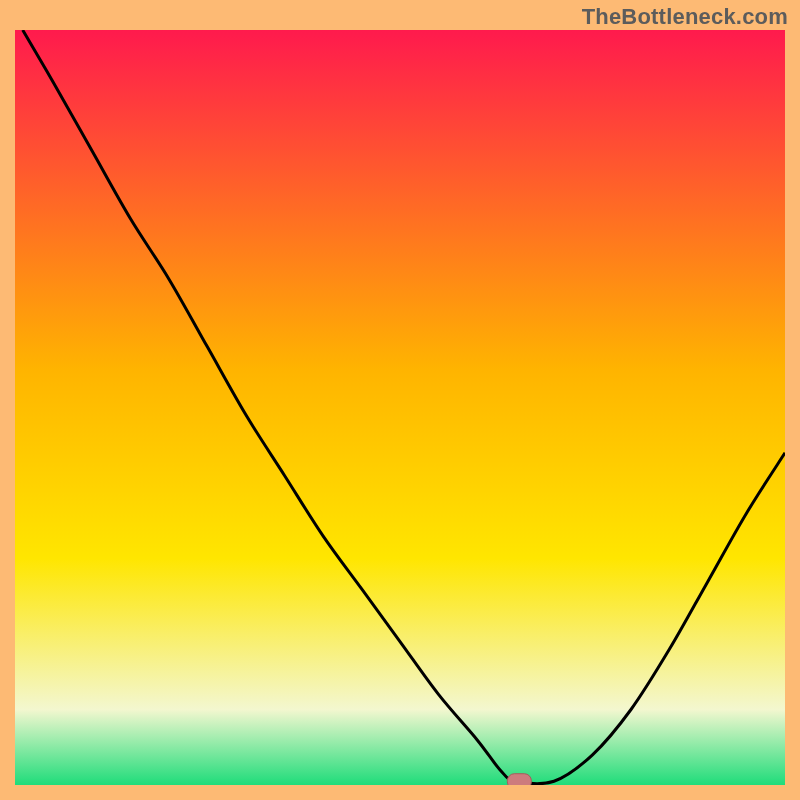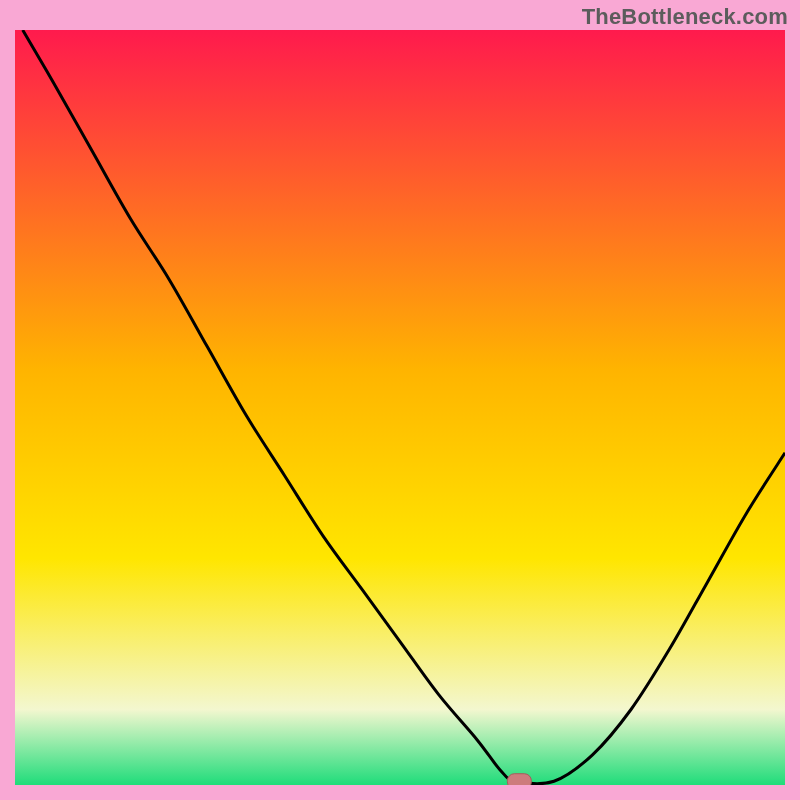--- a/index.html
+++ b/index.html
@@ -7,21 +7,21 @@
     padding: 0;
     width: 800px;
     height: 800px;
     background: #000;
     overflow: hidden;
   }
   .frame {
     position: relative;
     width: 800px;
     height: 800px;
-    background: #f9a8d4;
+    background: #fdba74;
   }
   .watermark {
     position: absolute;
     top: 4px;
     right: 12px;
     font-family: Arial, Helvetica, sans-serif;
     font-size: 22px;
     font-weight: 600;
     color: #5c5c5c;
     letter-spacing: 0.2px;

